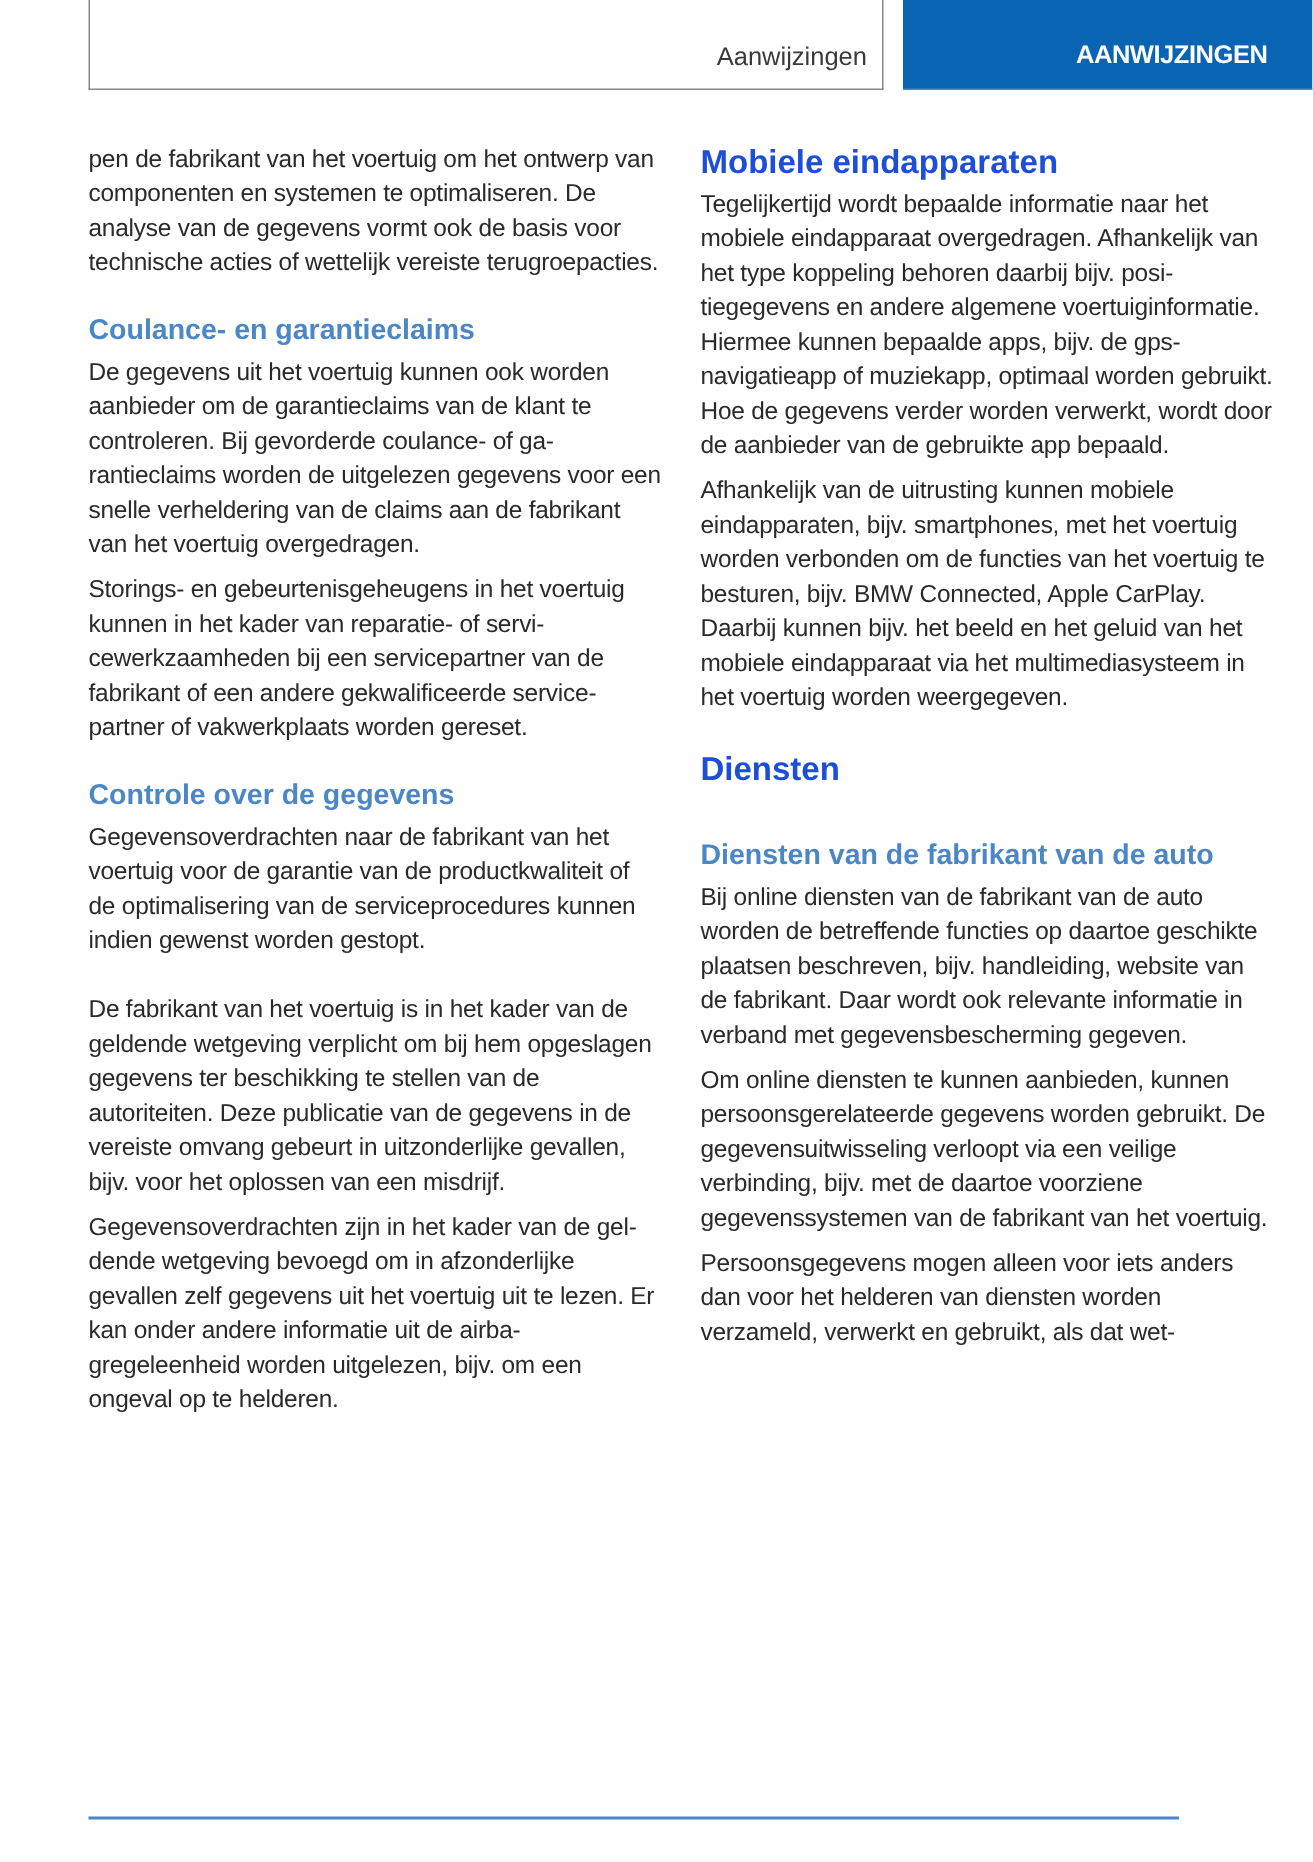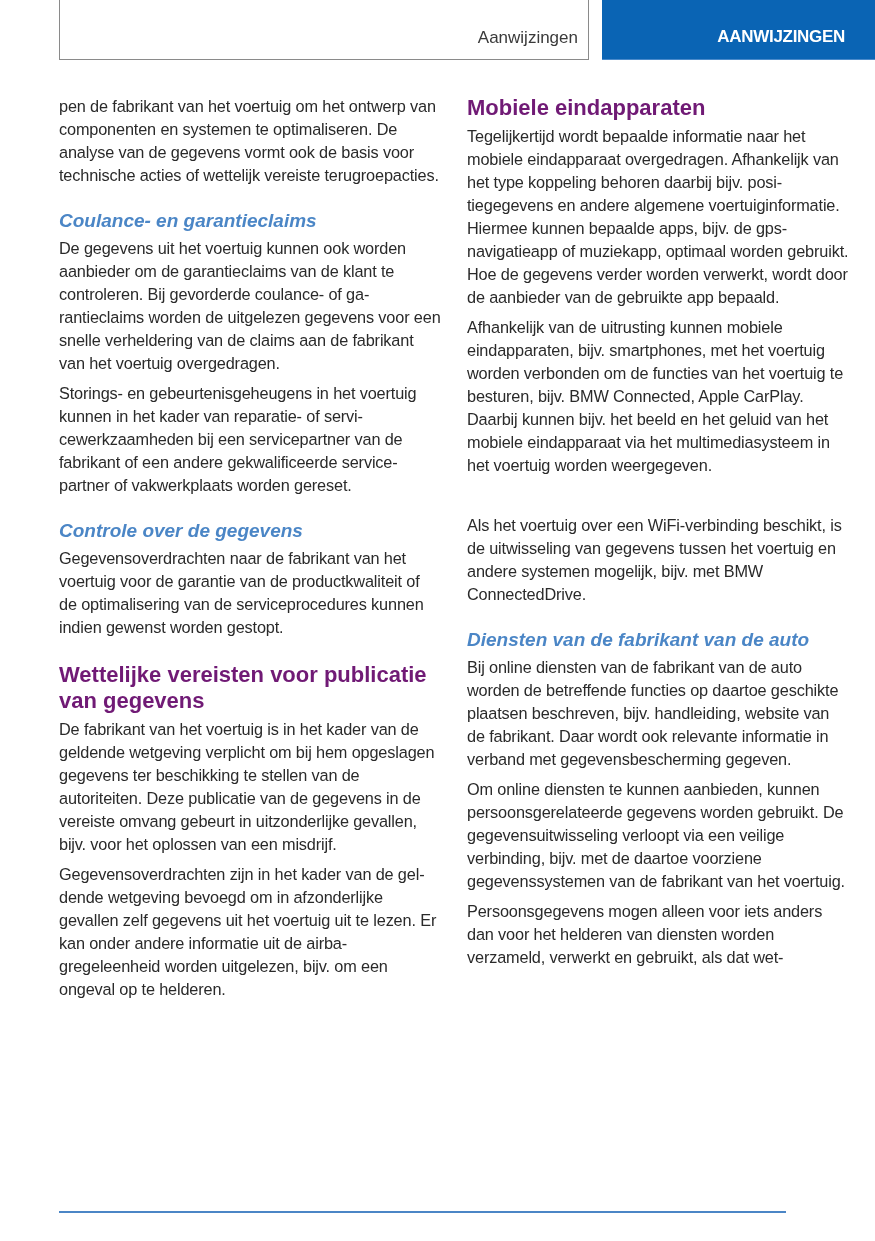--- a/index.html
+++ b/index.html
@@ -9,22 +9,22 @@
              border: 1px solid #8a8a8a; border-top: none; box-sizing: border-box; }
   .hdr-label { position: absolute; right: 10px; top: 28px; font-size: 17px; color: #3a3a3a; }
   .hdr-tab { position: absolute; left: 602px; top: 0; width: 273px; height: 60px;
              background: #0a64b4; border-bottom: 1px solid #4a8acb; box-sizing: border-box; }
   .hdr-tab span { position: absolute; right: 30px; top: 27px; font-size: 17px; font-weight: bold;
                   color: #ffffff; letter-spacing: -0.3px; }
   .col { position: absolute; top: 95px; width: 382px; }
   .col-left { left: 59px; }
   .col-right { left: 467px; }
   p { margin: 0 0 7px 0; font-size: 16.3px; line-height: 23px; letter-spacing: -0.15px; }
-  h2 { margin: 0 0 4px 0; font-size: 22px; line-height: 26px; color: #701a75; font-weight: bold; }
-  h3 { margin: 0 0 4px 0; font-size: 19px; line-height: 25px; color: #4b86c6; font-weight: bold; font-style: italic; }
+  h2 { margin: 0 0 4px 0; font-size: 22px; line-height: 26px; color: #1d4ed8; font-weight: bold; }
+  h3 { margin: 0 0 4px 0; font-size: 19px; line-height: 25px; color: #4b86c6; font-weight: bold; }
   .gap-s { height: 14px; }
   .gap-m { height: 16px; }
   .footer-line { position: absolute; left: 59px; top: 1211px; width: 727px; height: 2px;
                  background: #4b86c6; }
   .page-num { position: absolute; left: 818px; top: 1247px; font-size: 24px; font-weight: bold; color: #333333; }
 </style>
 </head>
 <body>
 
 <div class="hdr-box">
@@ -37,32 +37,31 @@
 <div class="col col-left">
   <p>pen de fabrikant van het voertuig om het ont­werp van componenten en systemen te optimali­seren. De analyse van de gegevens vormt ook de basis voor technische acties of wettelijk vereiste terugroepacties.</p>
   <div class="gap-s"></div>
   <h3>Coulance- en garantieclaims</h3>
   <p>De gegevens uit het voertuig kunnen ook wor­den aanbieder om de garantieclaims van de klant te controleren. Bij gevorderde coulance- of ga­rantieclaims worden de uitgelezen gegevens voor een snelle verheldering van de claims aan de fabrikant van het voertuig overgedragen.</p>
   <p>Storings- en gebeurtenisgeheugens in het voer­tuig kunnen in het kader van reparatie- of servi­cewerkzaamheden bij een servicepartner van de fabrikant of een andere gekwalificeerde service­partner of vakwerkplaats worden gereset.</p>
   <div class="gap-s"></div>
   <h3>Controle over de gegevens</h3>
   <p>Gegevensoverdrachten naar de fabrikant van het voertuig voor de garantie van de productkwaliteit of de optimalisering van de serviceprocedures kunnen indien gewenst worden gestopt.</p>
   <div class="gap-m"></div>
-  <h2>Wettelijke vereisten voor publicatie van gegevens</h2>
   <p>De fabrikant van het voertuig is in het kader van de geldende wetgeving verplicht om bij hem op­geslagen gegevens ter beschikking te stellen van de autoriteiten. Deze publicatie van de gegevens in de vereiste omvang gebeurt in uitzonderlijke gevallen, bijv. voor het oplossen van een misdrijf.</p>
   <p>Gegevensoverdrachten zijn in het kader van de gel­dende wetgeving bevoegd om in afzonderlijke gevallen zelf gegevens uit het voertuig uit te le­zen. Er kan onder andere informatie uit de airba­gregeleenheid worden uitgelezen, bijv. om een ongeval op te helderen.</p>
 </div>
 
 <div class="col col-right">
   <h2>Mobiele eindapparaten</h2>
   <p>Tegelijkertijd wordt bepaalde informatie naar het mobiele eindapparaat overgedragen. Afhankelijk van het type koppeling behoren daarbij bijv. posi­tiegegevens en andere algemene voertuiginfor­matie. Hiermee kunnen bepaalde apps, bijv. de gps-navigatieapp of muziekapp, optimaal worden gebruikt. Hoe de gegevens verder worden ver­werkt, wordt door de aanbieder van de gebruikte app bepaald.</p>
   <p>Afhankelijk van de uitrusting kunnen mobiele eindapparaten, bijv. smartphones, met het voer­tuig worden verbonden om de functies van het voertuig te besturen, bijv. BMW Connected, Apple CarPlay. Daarbij kunnen bijv. het beeld en het geluid van het mobiele eindapparaat via het multimediasysteem in het voertuig worden weer­gegeven.</p>
   <div class="gap-m"></div>
+  <h2>Diensten</h2>
   <div class="gap-s"></div>
-  <p>Als het voertuig over een WiFi-verbinding be­schikt, is de uitwisseling van gegevens tussen het voertuig en andere systemen mogelijk, bijv. met BMW ConnectedDrive.</p>
   <div class="gap-s"></div>
   <h3>Diensten van de fabrikant van de auto</h3>
   <p>Bij online diensten van de fabrikant van de auto worden de betreffende functies op daartoe ge­schikte plaatsen beschreven, bijv. handleiding, website van de fabrikant. Daar wordt ook rele­vante informatie in verband met gegevensbe­scherming gegeven.</p>
   <p>Om online diensten te kunnen aanbieden, kun­nen persoonsgerelateerde gegevens worden ge­bruikt. De gegevensuitwisseling verloopt via een veilige verbinding, bijv. met de daartoe voorziene gegevenssystemen van de fabrikant van het voertuig.</p>
   <p>Persoonsgegevens mogen alleen voor iets an­ders dan voor het helderen van diensten wor­den verzameld, verwerkt en gebruikt, als dat wet-</p>
 </div>
 
 <div class="footer-line"></div>
 <div class="page-num">13</div>
 

